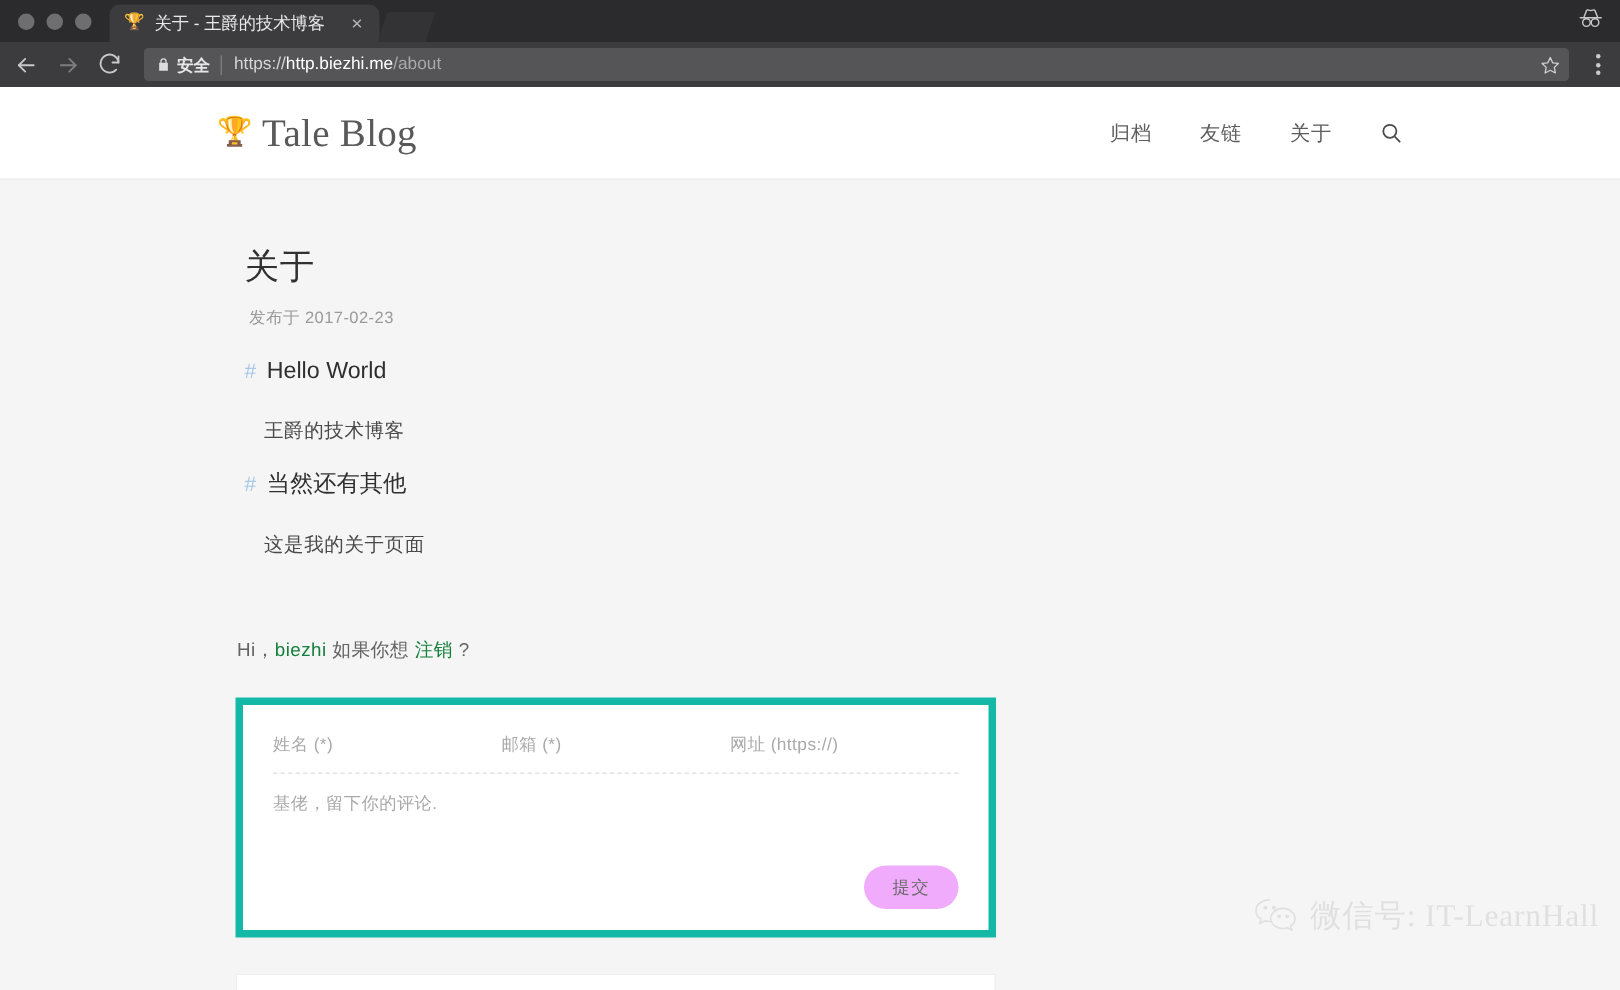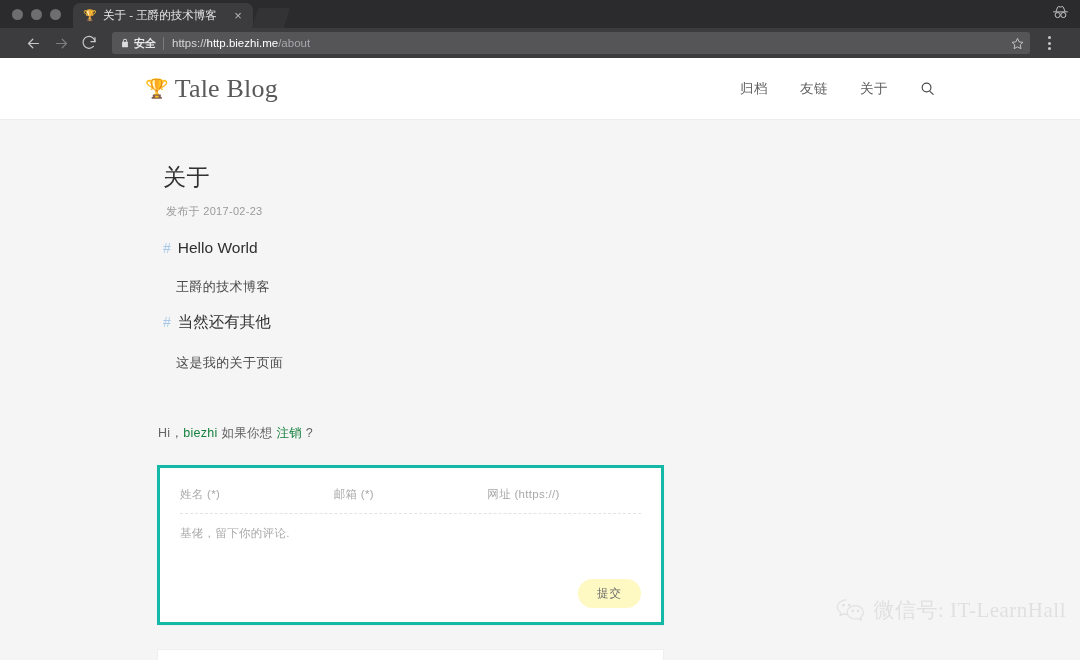--- a/index.html
+++ b/index.html
@@ -64,21 +64,21 @@
     margin-left: 2px;
     transform: skewX(-18deg);
     border-radius: 2px 2px 0 0;
   }
 
   .toolbar {
     height: 30px;
     background: #3c3c3e;
     display: flex;
     align-items: center;
-    padding: 0 20px;
+    padding: 0 4px;
     gap: 2px;
     justify-content: space-between;
   }
   .nav-btn {
     width: 26px; height: 24px;
     display: flex; align-items: center; justify-content: center;
     color: #c8c8ca;
     cursor: pointer;
     flex: 0 0 26px;
   }
@@ -205,21 +205,21 @@
     color: #636363;
     letter-spacing: 0.3px;
   }
   .logged-in a { color: #15803d; text-decoration: none; }
 
   .comment-card {
     margin-top: 23px;
     margin-left: -1px;
     width: 507px;
     background: #ffffff;
-    border: 3px solid #14b8a6;
+    border: 5px solid #14b8a6;
     box-shadow: 0 1px 2px rgba(0,0,0,0.03);
     padding: 19px 20px 14px 20px;
     height: 160px;
     display: flex;
     flex-direction: column;
   }
   .field-row { display: flex; }
   .field {
     flex: 1 1 0;
     font-size: 11.5px;
@@ -233,21 +233,21 @@
   }
   .comment-textarea {
     font-size: 11.5px;
     color: #a9a9a9;
     padding-top: 12px;
     flex: 1 1 auto;
     letter-spacing: 0.3px;
   }
   .card-footer { display: flex; justify-content: flex-end; }
   .submit-btn {
-    background: #fef9c3;
+    background: #f0abfc;
     border: none;
     border-radius: 16px;
     padding: 7px 19px;
     font-size: 11.5px;
     color: #6b6b6b;
     cursor: pointer;
     font-family: inherit;
     letter-spacing: 1px;
   }
 

